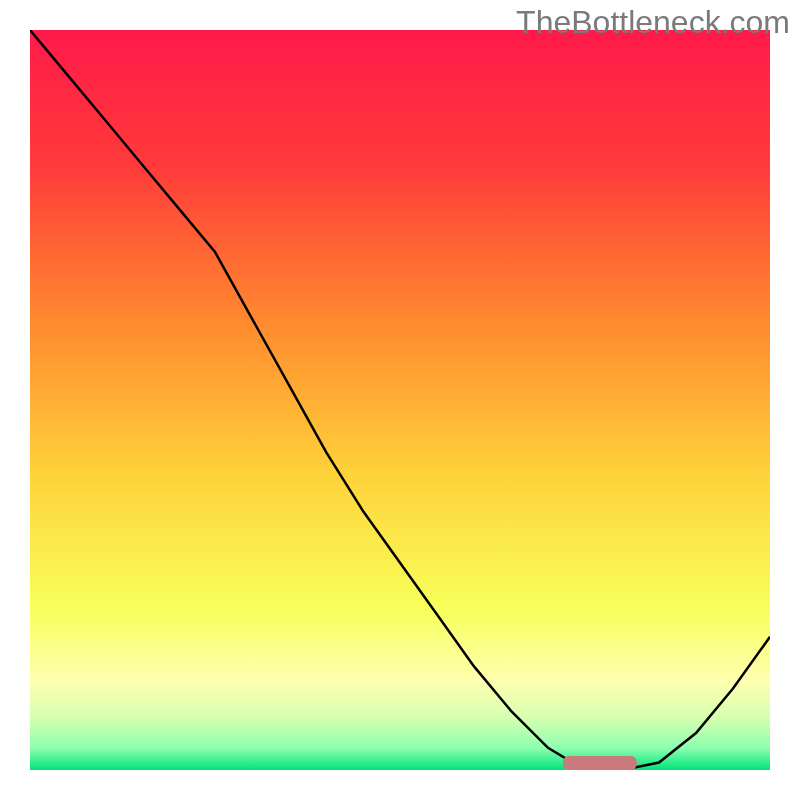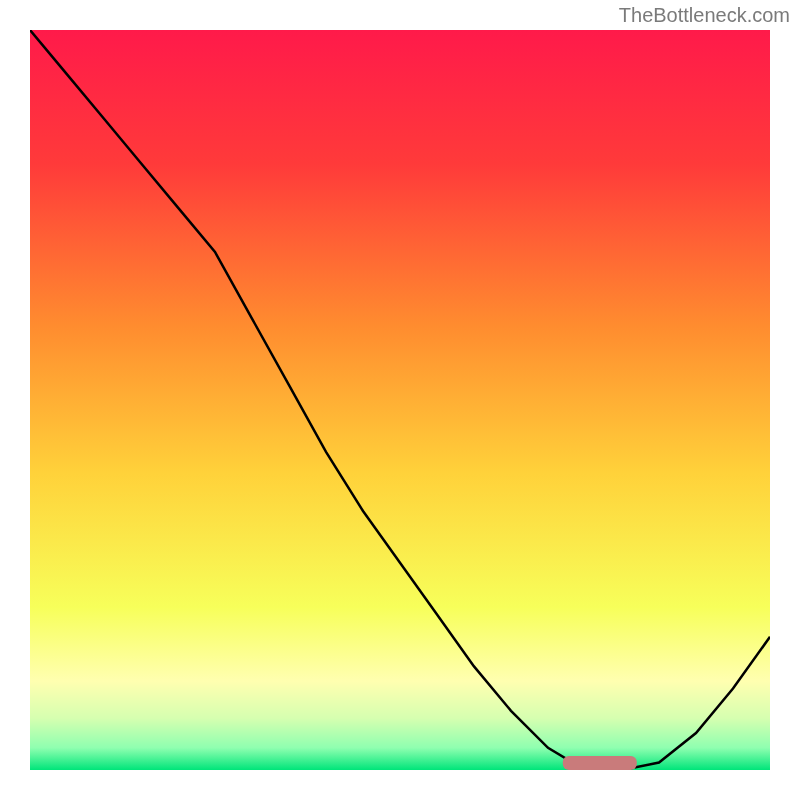--- a/index.html
+++ b/index.html
@@ -12,21 +12,21 @@
   }
   .container {
     position: relative;
     width: 800px;
     height: 800px;
   }
   .watermark {
     position: absolute;
     top: 4px;
     right: 10px;
-    font-size: 20px;
+    font-size: 32px;
     color: #7a7a7a;
     font-weight: 500;
     z-index: 10;
   }
   svg.plot {
     position: absolute;
     top: 30px;
     left: 30px;
     width: 740px;
     height: 740px;

